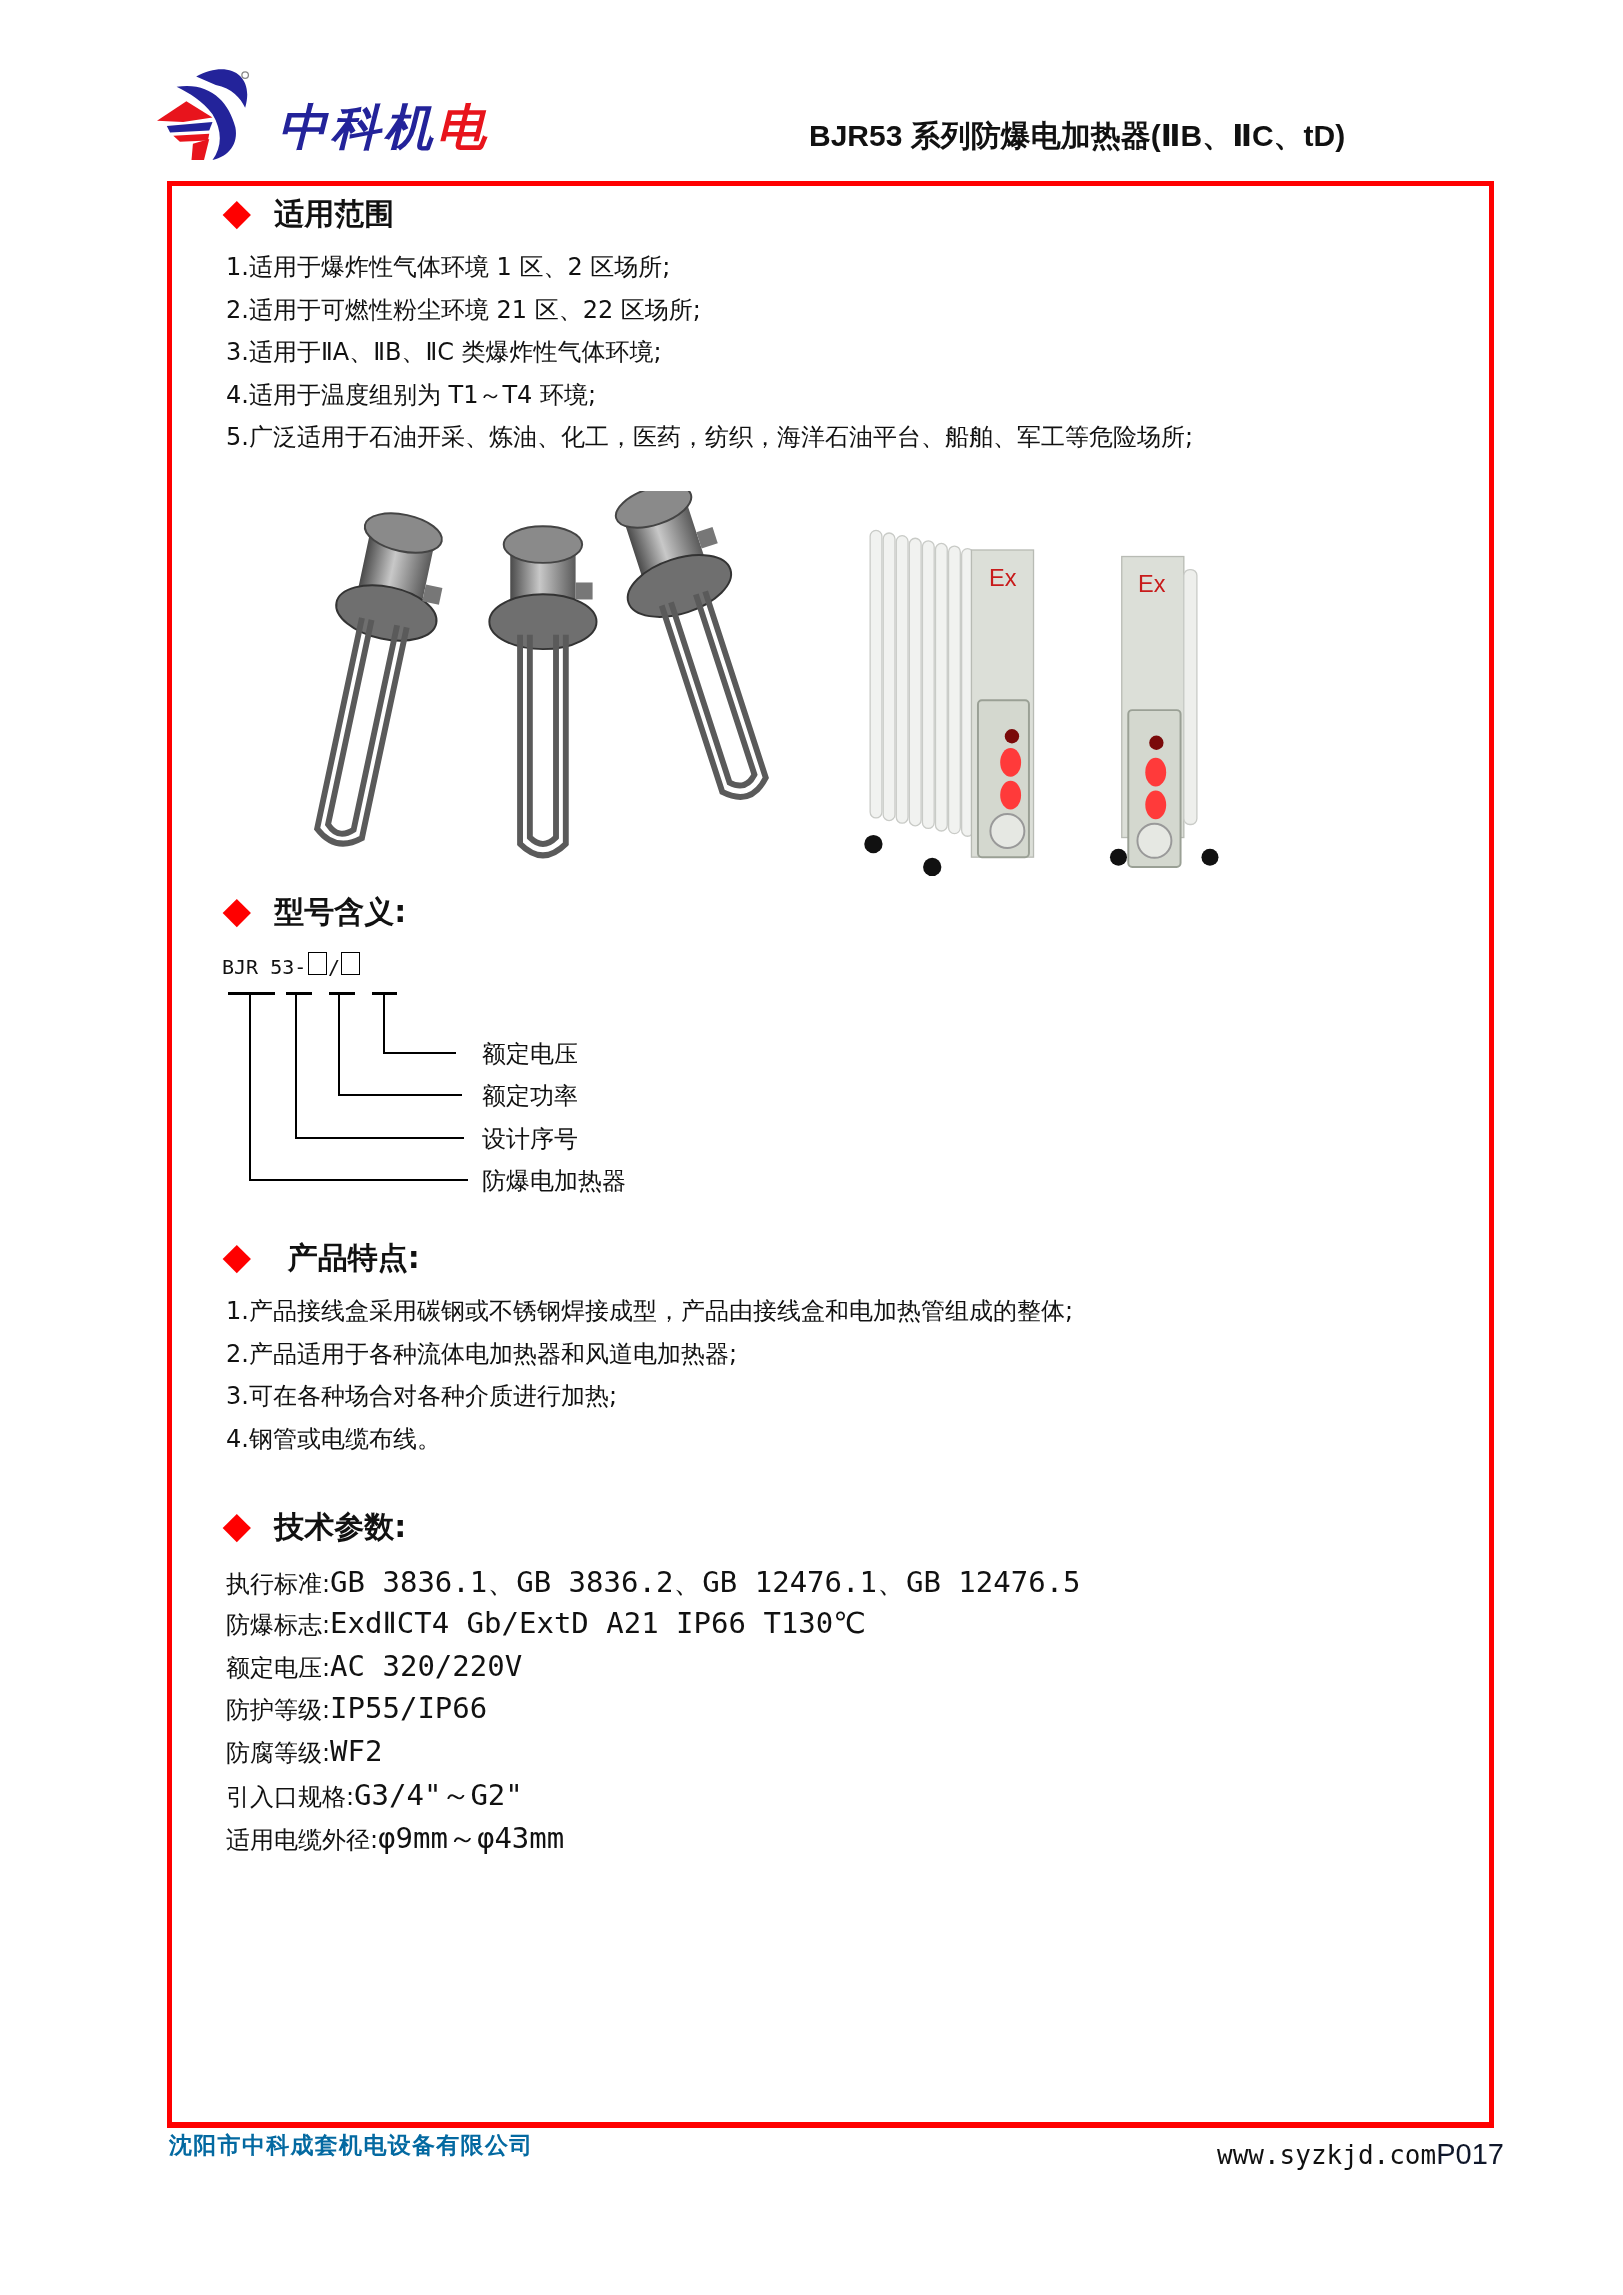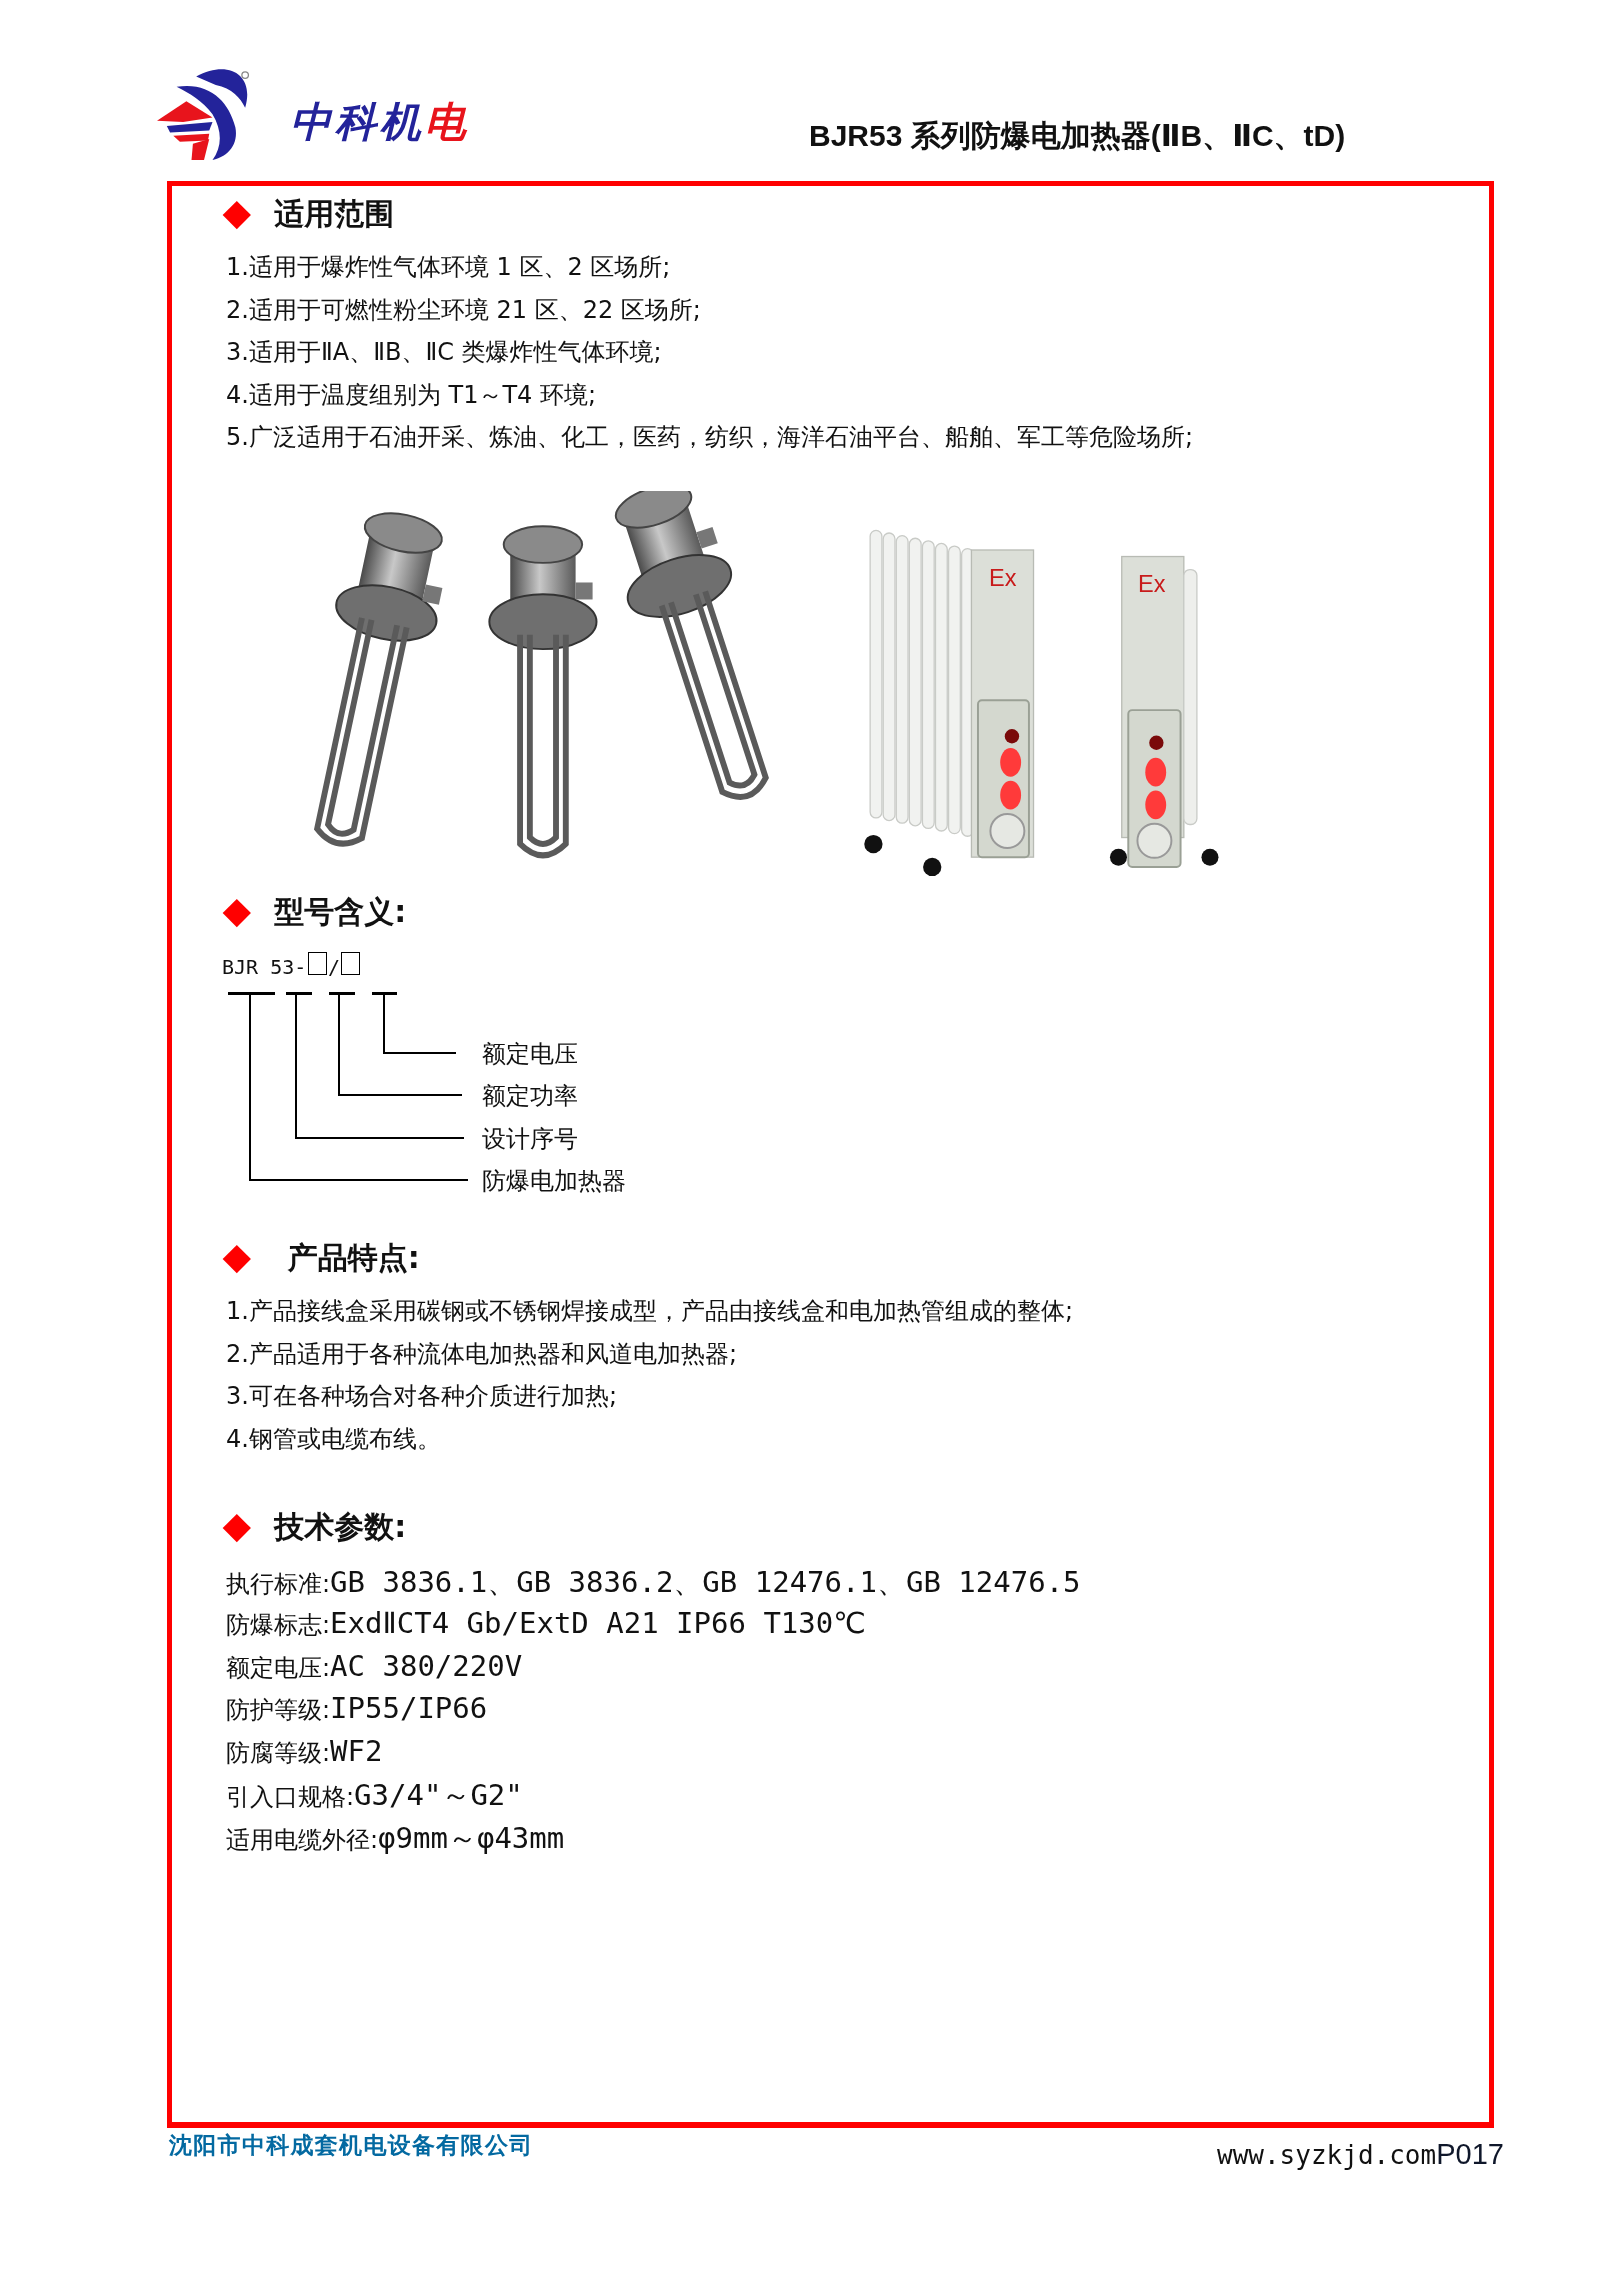--- a/index.html
+++ b/index.html
@@ -1,21 +1,21 @@
 <!DOCTYPE html>
 <html style="font-size:10.5px"><head>
 <meta charset="utf-8">
 <style>
   html, body { margin: 0; padding: 0; background: #ffffff; }
   body { width: 1623px; height: 2295px; position: relative; overflow: hidden;
          font-family: "DejaVu Sans", "Liberation Sans", sans-serif; color: #111; }
   .abs { position: absolute; }
   .logo { left: 157px; top: 62px; width: 366px; height: 98px; }
-  .logo-text { position: absolute; left: 121px; top: 33px; font-size: 41px; font-weight: bold;
-               color: #23239a; letter-spacing: 3.9px; font-style: italic; white-space: nowrap; margin-left: 12px; }
+  .logo-text { position: absolute; left: 121px; top: 33px; font-size: 49px; font-weight: bold;
+               color: #23239a; letter-spacing: 3.9px; font-style: italic; white-space: nowrap; }
   .logo-text .red { color: #e8141c; }
   .header-title { left: 809px; top: 116px; font-size: 30px; font-weight: bold; white-space: nowrap;
                   font-family: "Liberation Sans", "DejaVu Sans", sans-serif; letter-spacing: 0px; }
   .frame { left: 167px; top: 181px; width: 1317px; height: 1936px; border: 5.9px solid #ff0000; border-bottom-width: 6.5px; }
   .sec-head { font-size: 30px; font-weight: bold; white-space: nowrap; display: flex; align-items: center; }
   .diamond { width: 19.6px; height: 19.6px; background: #ff0000; transform: rotate(45deg); margin-right: 27.5px; margin-left: 5.2px; }
   .line { font-size: 24px; white-space: nowrap; font-family: "DejaVu Sans", sans-serif; }
   .mono { font-family: "DejaVu Sans Mono", "Liberation Mono", monospace; font-size: 29px; }
   .footer-co { left: 169px; top: 2130px; font-size: 23px; font-weight: bold; color: #0369a1; letter-spacing: 1.3px; white-space: nowrap; }
   .footer-url { left: 1217px; top: 2138px; font-size: 26px; white-space: nowrap; font-family: "DejaVu Sans Mono", monospace; }
@@ -172,21 +172,21 @@
 <div class="abs line" style="left:226px; top:1338px;">2.产品适用于各种流体电加热器和风道电加热器;</div>
 <div class="abs line" style="left:226px; top:1380px;">3.可在各种场合对各种介质进行加热;</div>
 <div class="abs line" style="left:226px; top:1423px;">4.钢管或电缆布线。</div>
 
 <div class="abs sec-head" style="left:222px; top:1507px;">
   <span class="diamond"></span>
   <span>技术参数:</span>
 </div>
 <div class="abs line" style="left:226px; top:1563px;"><span>执行标准:</span><span class="mono">GB 3836.1、GB 3836.2、GB 12476.1、GB 12476.5</span></div>
 <div class="abs line" style="left:226px; top:1606px;"><span>防爆标志:</span><span class="mono">ExdⅡCT4 Gb/ExtD A21 IP66 T130℃</span></div>
-<div class="abs line" style="left:226px; top:1649px;"><span>额定电压:</span><span class="mono">AC 380/220V</span></div>
+<div class="abs line" style="left:226px; top:1649px;"><span>额定电压:</span><span class="mono">AC 320/220V</span></div>
 <div class="abs line" style="left:226px; top:1691px;"><span>防护等级:</span><span class="mono">IP55/IP66</span></div>
 <div class="abs line" style="left:226px; top:1734px;"><span>防腐等级:</span><span class="mono">WF2</span></div>
 <div class="abs line" style="left:226px; top:1776px;"><span>引入口规格:</span><span class="mono">G3/4"～G2"</span></div>
 <div class="abs line" style="left:226px; top:1819px;"><span>适用电缆外径:</span><span class="mono">φ9mm～φ43mm</span></div>
 
 <div class="abs footer-co">沈阳市中科成套机电设备有限公司</div>
 <div class="abs footer-url">
   <span>www.syzkjd.com</span><span class="pg">P017</span>
 </div>
 

